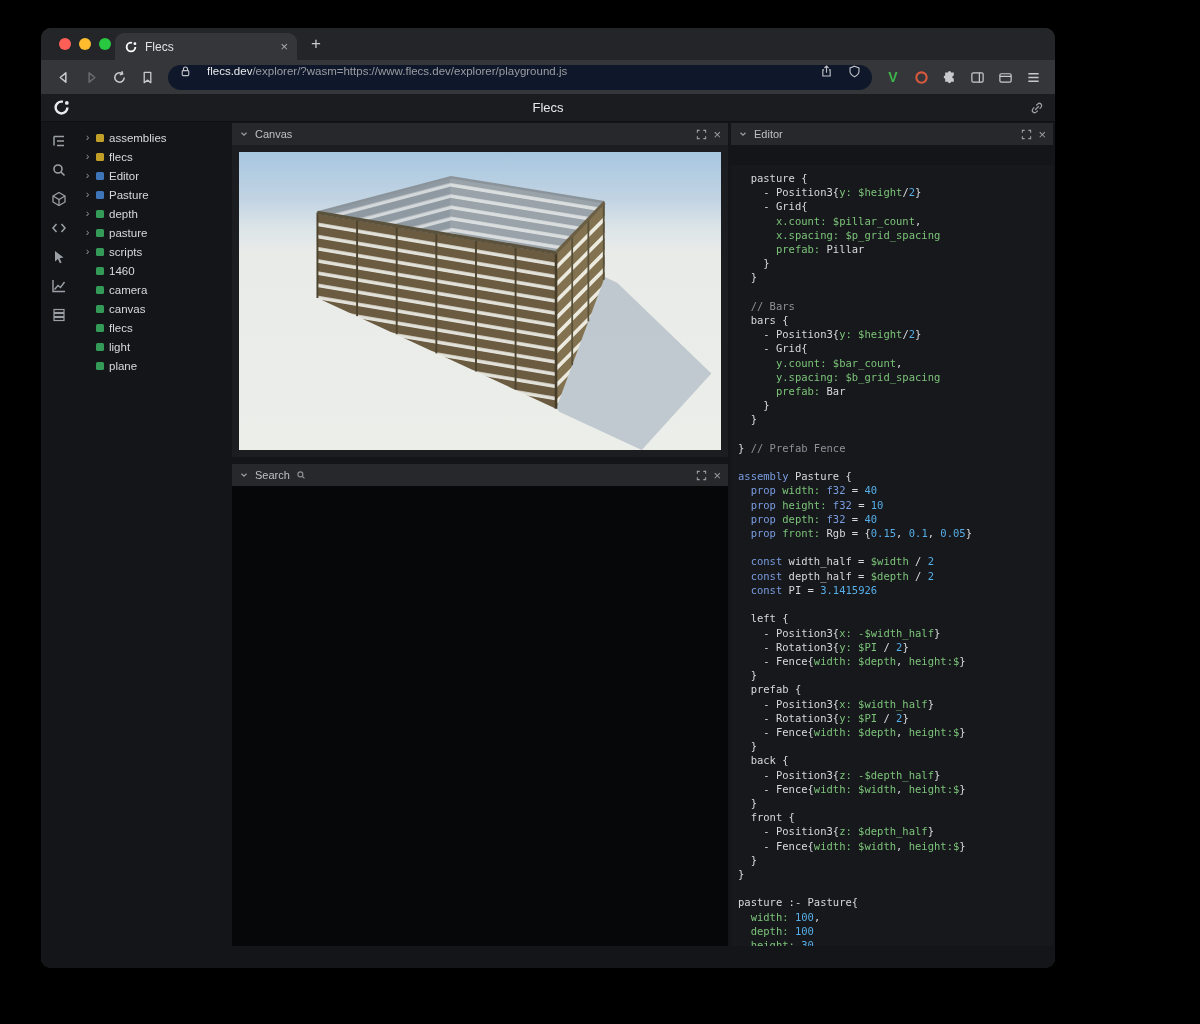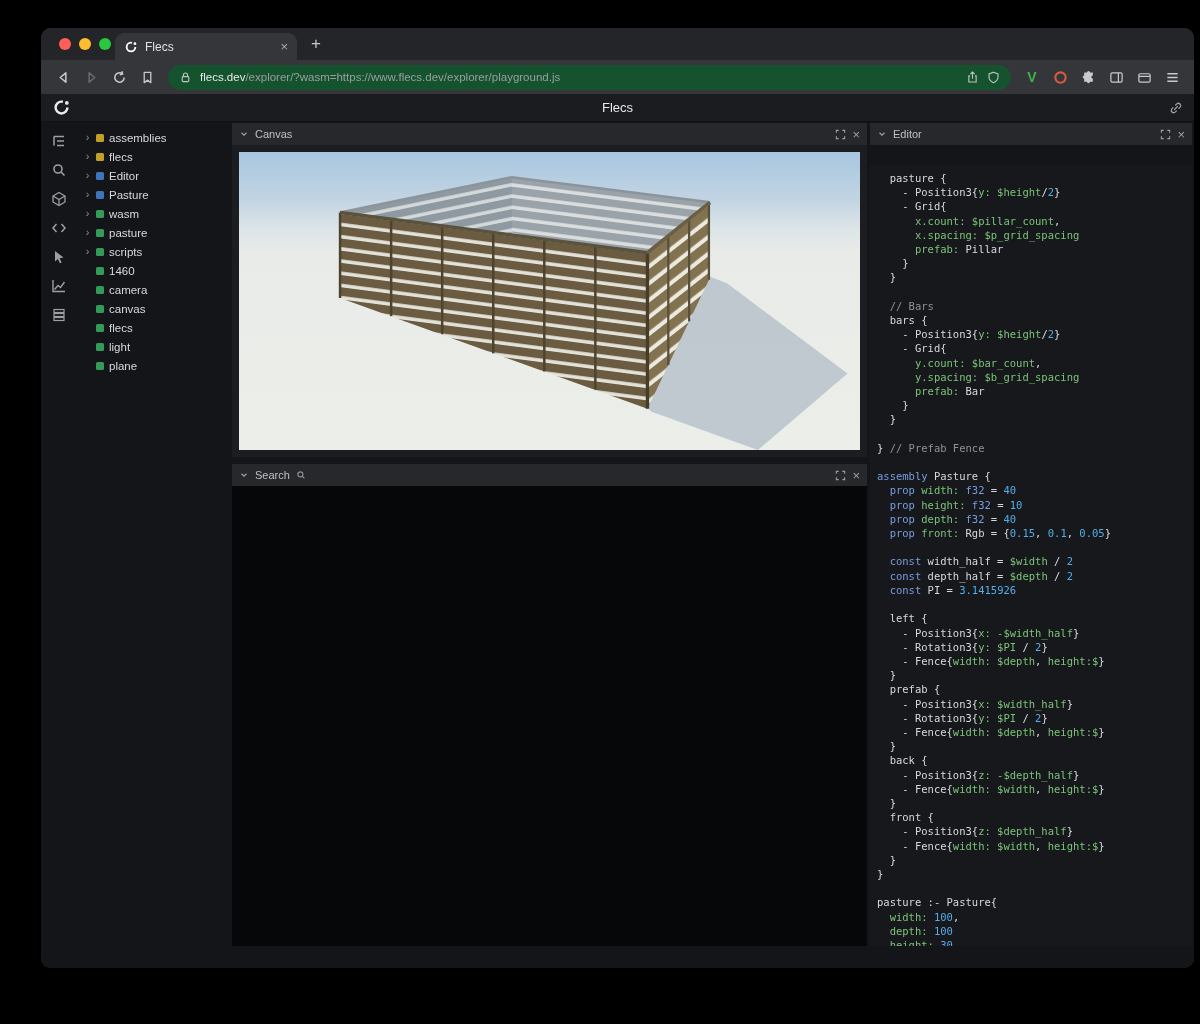--- a/index.html
+++ b/index.html
@@ -1,38 +1,38 @@
 <!DOCTYPE html>
 <html><head>
 <meta charset="utf-8">
 <style>
   * { margin:0; padding:0; box-sizing:border-box; }
   html,body { width:1200px; height:1024px; background:#000; font-family:"Liberation Sans", sans-serif; overflow:hidden; }
 
-  .window { position:absolute; left:41px; top:28px; width:1153px; height:940px; border-radius:10px;
+  .window { position:absolute; left:41px; top:28px; width:1014px; height:940px; border-radius:10px;
             overflow:hidden; background:#17191d; display:flex; flex-direction:column;
             box-shadow:0 0 0 1px rgba(255,255,255,.10) inset; }
 
   
   .titlebar { height:32px; background:#242528; display:flex; align-items:flex-end; padding-left:16px; flex:0 0 auto; position:relative; }
   .traffic { position:absolute; left:18px; top:10px; display:flex; gap:8px; }
   .light { width:12px; height:12px; border-radius:50%; }
   .l-close{ background:#ff5f57 } .l-min{ background:#febc2e } .l-zoom{ background:#28c840 }
   .tab { height:27px; width:182px; margin-left:58px; background:#35363a; border-radius:9px 9px 0 0;
          display:flex; align-items:center; gap:7px; padding:0 9px; }
   .tab-fav { width:14px; height:14px; flex:0 0 auto; }
   .tab-title { flex:1; font-size:12px; color:#dfe1e4; white-space:nowrap; overflow:hidden; }
   .tab-close { color:#a9abaf; font-size:13px; line-height:1; }
   .newtab { align-self:center; margin-left:14px; color:#c6c8cb; font-size:17px; line-height:1; margin-bottom:2px;}
 
   .navbar { height:34px; background:#35363a; display:flex; align-items:center; gap:2px; padding:0 9px; flex:0 0 auto; }
   .nav-btn { width:26px; height:26px; border-radius:13px; display:flex; align-items:center; justify-content:center; color:#c7c9cc; flex:0 0 auto;}
   .nav-btn svg { width:15px; height:15px; display:block; }
   .nav-btn.disabled { color:#696c70; }
-  .urlbar { flex:1; height:25px; margin:0 6px; background:#14532d; border-radius:13px; display:flex; align-items:center; padding:0 11px; gap:8px; color:#bfc1c5; min-width:0; }
+  .urlbar { flex:1; height:25px; margin:0 6px; background:#0f172a; border-radius:13px; display:flex; padding:0 11px; gap:15px; color:#bfc1c5; min-width:0; }
   .urlbar svg { width:13px; height:13px; flex:0 0 auto; display:block;}
   .url-text { font-size:11.5px; white-space:nowrap; overflow:hidden; }
   .url-domain { color:#e8e9eb } .url-path { color:#9b9da2 }
   .url-spacer { flex:1 }
   .ext-v { color:#3db54a; font-weight:700; font-size:14px; }
 
   
   .pageheader { height:28px; background:#1a1c20; display:flex; align-items:center; padding:0 11px; flex:0 0 auto; position:relative; border-bottom:1px solid #0f1013; }
   .ph-title { position:absolute; left:0; right:0; text-align:center; font-size:13px; color:#e6e8ea; }
   .ph-logo { width:19px; height:19px; z-index:1; }
@@ -250,21 +250,21 @@
           <span>Editor</span>
         </div>
         <div class="tree-row">
           <span class="tw-arrow">›</span>
           <span class="tw-sq" style="background: rgb(62, 116, 184);"></span>
           <span>Pasture</span>
         </div>
         <div class="tree-row">
           <span class="tw-arrow">›</span>
           <span class="tw-sq" style="background: rgb(51, 154, 88);"></span>
-          <span>wasm</span>
+          <span>depth</span>
         </div>
         <div class="tree-row">
           <span class="tw-arrow">›</span>
           <span class="tw-sq" style="background: rgb(51, 154, 88);"></span>
           <span>pasture</span>
         </div>
         <div class="tree-row">
           <span class="tw-arrow">›</span>
           <span class="tw-sq" style="background: rgb(51, 154, 88);"></span>
           <span>scripts</span>

